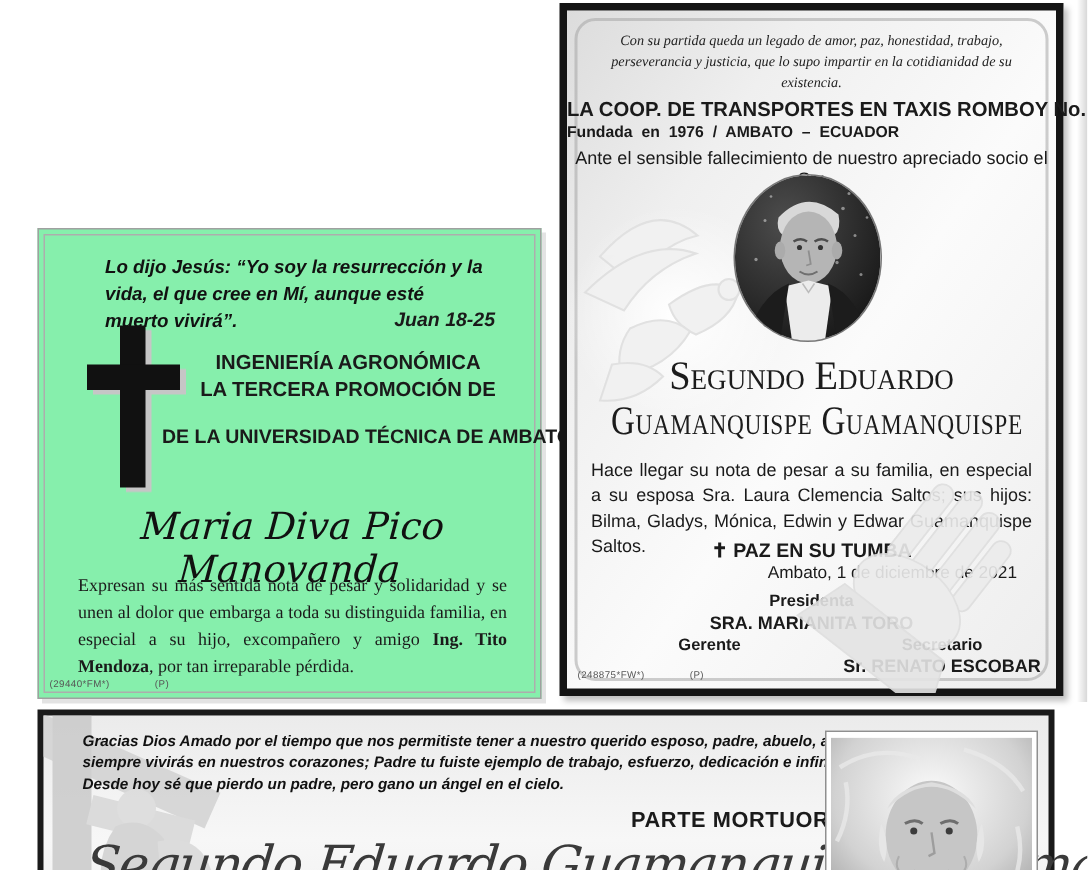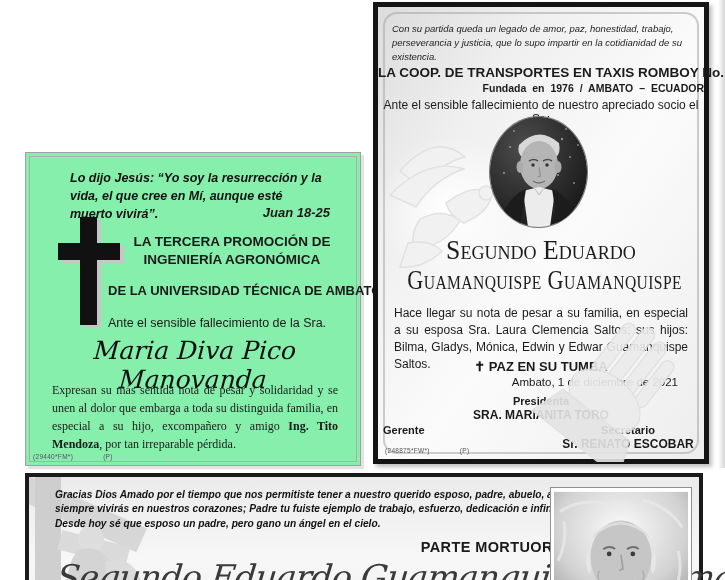--- a/index.html
+++ b/index.html
@@ -36,44 +36,44 @@
         font-style:italic;font-size:12.5px;}
   .print-code{position:absolute;left:7px;bottom:5px;font-size:6.5px;color:#555;letter-spacing:.3px;}
   .print-code span + span{margin-left:30px;}
 
   
   .notice-right{position:absolute;left:373px;top:2px;width:326px;height:452px;
         border:5px solid #141414;
         background:linear-gradient(125deg,#dcdcdc 0%,#efefef 25%,#fbfbfb 55%,#ededed 100%);
         box-shadow:3px 3px 4px rgba(0,0,0,.25);}
   .nr-inner{position:absolute;inset:5px;border:2px solid #a5a5a5;border-radius:14px;opacity:.55;}
-  .nr-epi{position:absolute;left:14px;top:15px;width:298px;
-        font-family:Liberation Sans, sans-serif;font-style:italic;font-size:9.5px;line-height:1.45;color:#222;}
+  .nr-epi{position:absolute;left:14px;top:15px;width:298px;text-align:center;
+        font-family:Liberation Serif, serif;font-style:italic;font-size:9.5px;line-height:1.45;color:#222;}
   .nr-org{position:absolute;left:0;top:58px;width:100%;text-align:center;font-weight:bold;
         font-size:13.5px;white-space:nowrap;}
-  .nr-orgsub{position:absolute;left:0;top:75px;width:100%;text-align:right;font-weight:bold;
+  .nr-orgsub{position:absolute;left:0;top:75px;width:100%;text-align:left;font-weight:bold;
         font-size:10.5px;word-spacing:3px;}
   .nr-intro{position:absolute;left:0;top:91px;width:100%;text-align:center;font-size:12px;}
   .nr-dove{position:absolute;left:2px;top:104px;width:152px;height:200px;}
   .nr-photo{position:absolute;left:112px;top:110px;width:97px;height:110px;border-radius:50%;
         overflow:hidden;box-shadow:0 0 0 1px #777;}
   .nr-photo svg{display:block;width:100%;height:100%;}
   .nr-name{position:absolute;left:0;width:100%;text-align:center;
         font-family:"Liberation Serif",serif;font-variant:small-caps;color:#1c1c1c;white-space:nowrap;}
   .nr-name1{top:228px;font-size:27px;transform:scaleX(.95);}
   .nr-name2{top:258px;font-size:27px;transform:scaleX(.82);letter-spacing:.5px;}
   .nr-body{position:absolute;left:16px;top:298px;width:294px;font-size:12px;line-height:1.42;
         text-align:justify;}
   .nr-rip{position:absolute;left:0;top:352px;width:100%;text-align:center;font-weight:bold;
         font-size:13px;}
   .nr-date{position:absolute;right:26px;top:369px;font-size:11.5px;}
   .nr-sig1{position:absolute;left:0;top:387px;width:100%;text-align:center;line-height:1.3;}
   .sig-role{font-weight:bold;font-size:11px;}
   .sig-name{font-weight:bold;font-size:12px;}
-  .nr-sig2{position:absolute;left:5px;top:416px;width:180px;text-align:left;line-height:1.3;}
+  .nr-sig2{position:absolute;left:5px;top:416px;width:180px;text-align:center;line-height:1.3;}
   .nr-sig3{position:absolute;left:160px;top:416px;width:180px;text-align:center;line-height:1.3;}
   .nr-hands{position:absolute;right:-3px;bottom:-3px;width:185px;height:140px;}
 
   
   .notice-bottom{position:absolute;left:25px;top:473px;width:670px;height:150px;
         border:4px solid #1a1a1a;
         background:linear-gradient(180deg,#ebebeb,#f7f7f7 55%,#efefef);}
   .nb-statue{position:absolute;left:0;top:0;width:135px;height:142px;}
   .nb-body{position:absolute;left:26px;top:11px;width:514px;font-style:italic;font-weight:bold;
         font-size:10.2px;line-height:1.42;color:#111;overflow:hidden;white-space:nowrap;}
@@ -94,25 +94,24 @@
 
   <div class="notice-left">
     <div class="nl-inner"></div>
     <div class="nl-quote">Lo dijo Jesús: “Yo soy la resurrección y la vida, el que cree en Mí, aunque esté muerto vivirá”.</div>
     <div class="nl-ref">Juan 18-25</div>
     <div class="cross">
       <div class="v"></div>
       <div class="h"></div>
     </div>
     <div class="nl-org">
+      <div>INGENIERÍA AGRONÓMICA</div>
       <div>LA TERCERA PROMOCIÓN DE</div>
-      <div>INGENIERÍA AGRONÓMICA</div>
     </div>
     <div class="nl-org3">DE LA UNIVERSIDAD TÉCNICA DE AMBATO</div>
-    <div class="nl-intro">Ante el sensible fallecimiento de la Sra.</div>
     <div class="nl-name">Maria Diva Pico Manovanda</div>
     <div class="nl-body"><span>Expresan su más sentida nota de pesar y solidaridad y se unen al dolor que embarga a toda su distinguida familia, en especial a su hijo, excompañero y amigo </span><b>Ing. Tito Mendoza</b><span>, por tan irreparable pérdida.</span></div>
     <div class="print-code"><span>(29440*FM*)</span><span>(P)</span></div>
   </div>
 
   <div class="notice-right">
     <div class="nr-inner"></div>
 
     <svg class="nr-dove" viewBox="0 0 152 200">
       <defs>
@@ -216,21 +215,21 @@
         <circle cx="62" cy="62" r="13" fill="#dadada"></circle>
         <path d="M48 74 Q66 66 80 82 Q88 100 76 118 L40 118 Q34 94 48 74 Z" fill="#cfcfcf"></path>
         <path d="M76 84 Q104 78 112 104 Q96 112 78 106 Z" fill="#d8d8d8"></path>
         <path d="M40 118 L118 112 L122 142 L36 142 Z" fill="#c4c4c4"></path>
       </g>
     </svg>
 
     <div class="nb-body">
       <div>Gracias Dios Amado por el tiempo que nos permitiste tener a nuestro querido esposo, padre, abuelo, amigo, padrino y compañero;</div>
       <div>siempre vivirás en nuestros corazones; Padre tu fuiste ejemplo de trabajo, esfuerzo, dedicación e infinito amor para toda tu familia.</div>
-      <div>Desde hoy sé que esposo un padre, pero gano un ángel en el cielo.</div>
+      <div>Desde hoy sé que pierdo un padre, pero gano un ángel en el cielo.</div>
     </div>
     <div class="nb-heading">PARTE MORTUORIO</div>
     <div class="nb-name">Segundo Eduardo Guamanquispe Guamanquispe</div>
 
     <div class="nb-photo">
       <svg viewBox="0 0 136 124">
         <defs>
           <radialGradient id="gpr" cx="50%" cy="32%" r="80%">
             <stop offset="0%" stop-color="#fbfbfb"></stop>
             <stop offset="60%" stop-color="#d2d2d2"></stop>

